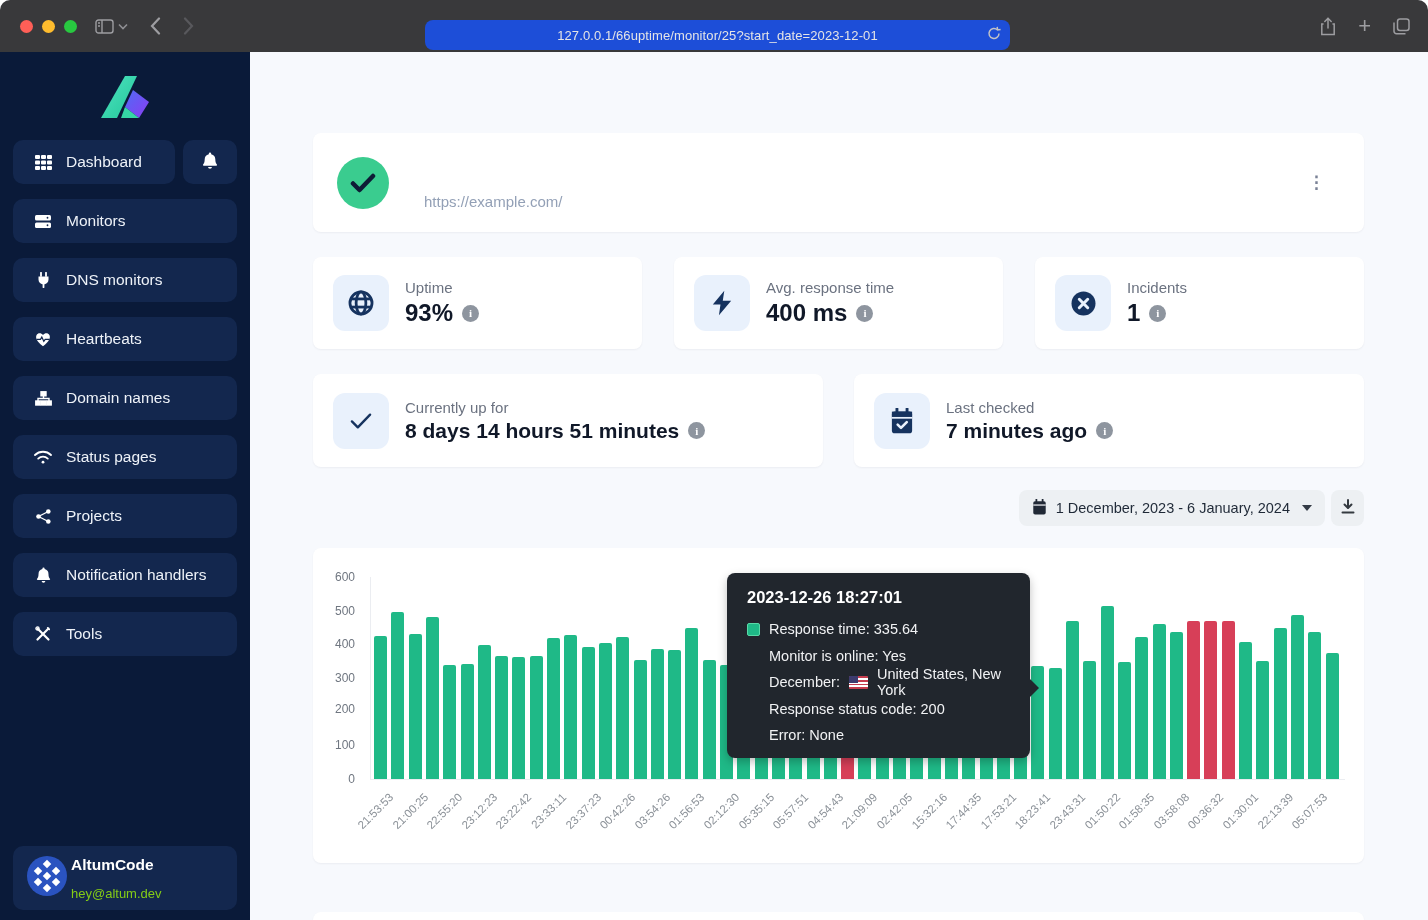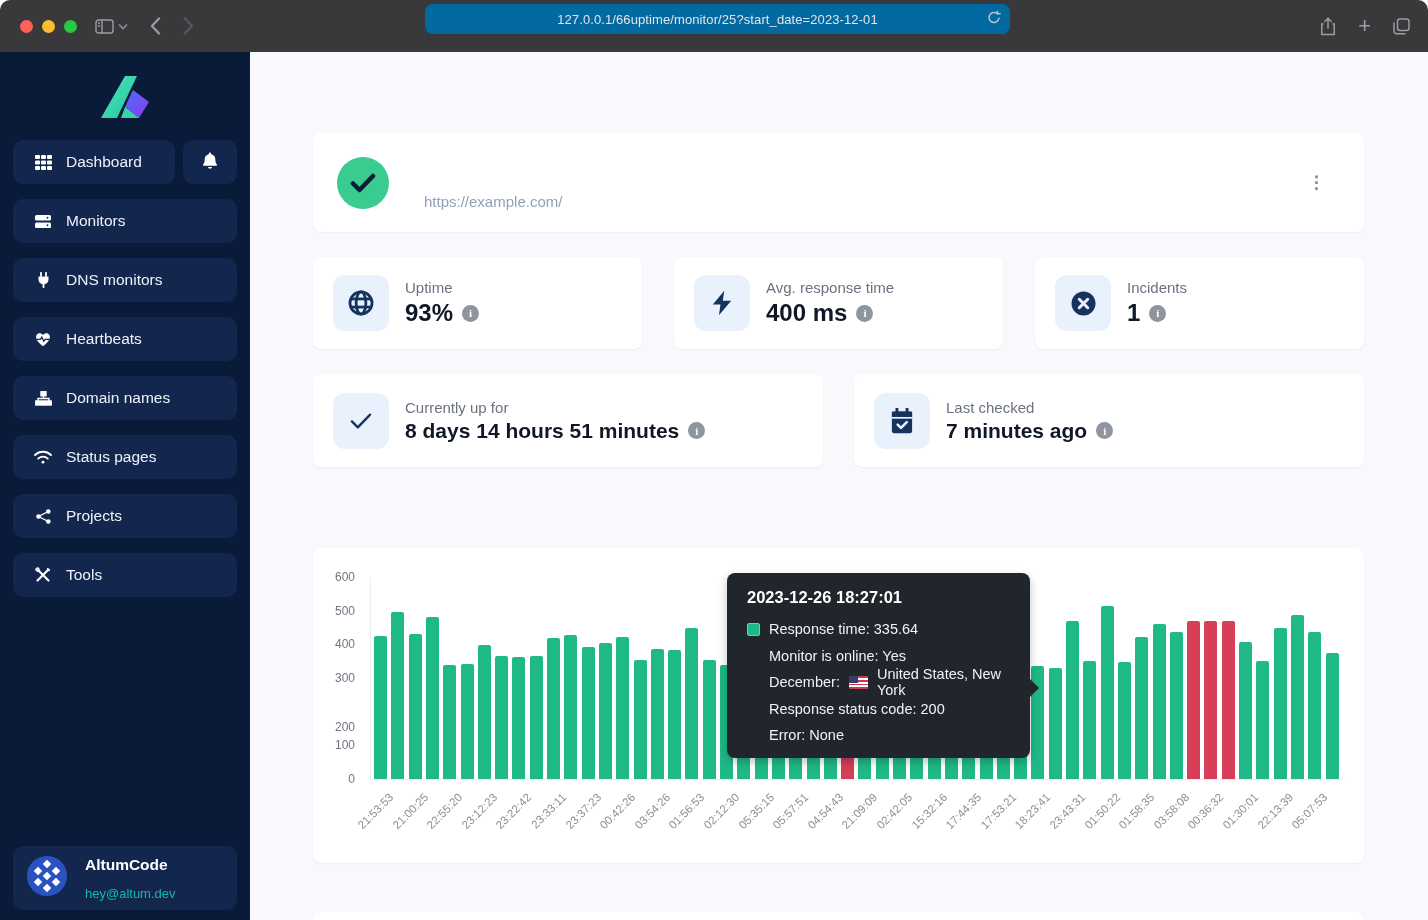--- a/index.html
+++ b/index.html
@@ -10,37 +10,37 @@
   
   .chrome { height:52px; background:#39393b; display:flex; align-items:center; position:relative; }
   .traffic { display:flex; gap:9px; margin-left:20px; }
   .light { width:13px; height:13px; border-radius:50%; }
   .light.red { background:#ff5f57; } .light.yellow { background:#febc2e; } .light.green { background:#28c840; }
   .chrome-icon { color:#9d9da1; display:flex; align-items:center; justify-content:center; }
   .sidebar-toggle { margin-left:18px; }
   .tiny-caret { margin-left:4px; color:#8e8e92; }
   .nav-arrow { margin-left:22px; }
   .nav-arrow.disabled { color:#58585c; }
-  .urlbar { position:absolute; left:425px; top:4px; width:585px; height:30px; background:#0369a1; border-radius:8px; display:flex; align-items:center; justify-content:center; }
+  .urlbar { position:absolute; left:425px; top:20px; width:585px; height:30px; background:#1d4ed8; border-radius:8px; display:flex; align-items:center; justify-content:center; }
   .urlbar .url-text { color:#e4e4e6; font-size:13px; letter-spacing:.1px; }
   .urlbar .reload { position:absolute; right:9px; color:#c2c2c6; }
   .chrome-right { position:absolute; right:18px; top:0; height:52px; display:flex; align-items:center; gap:22px; color:#bdbdc1; }
 
   .app { display:flex; height:868px; }
 
   
   .sidebar { width:250px; background:#0a1a39; padding:14px 13px 10px; position:relative; flex:0 0 250px; }
   .logo-wrap { display:flex; justify-content:center; padding:8px 0 20px; }
   .nav-row { display:flex; gap:8px; margin-bottom:15px; }
   .nav-item { background:#13274e; border-radius:10px; height:44px; display:flex; align-items:center; padding-left:21px; gap:14px; color:#eef2f8; font-size:15.5px; cursor:pointer; flex:1; }
   .nav-item .ic { width:18px; display:flex; justify-content:center; color:#fff; flex:0 0 18px; }
   .bell-btn { background:#13274e; border-radius:10px; width:54px; height:44px; display:flex; align-items:center; justify-content:center; color:#fff; flex:0 0 54px; }
-  .side-footer { position:absolute; left:13px; right:13px; bottom:10px; background:#13274e; border-radius:10px; height:64px; display:flex; align-items:center; padding:0 14px; gap:18px; }
+  .side-footer { position:absolute; left:13px; right:13px; bottom:10px; background:#13274e; border-radius:10px; height:64px; display:flex; align-items:center; padding:0 14px; gap:4px; }
   .side-footer .name { color:#fff; font-size:15.5px; font-weight:700; }
-  .side-footer .email { color:#14b8a6; font-size:13px; margin-top:12px; }
+  .side-footer .email { color:#84cc16; font-size:13px; margin-top:12px; }
 
   
   .main { flex:1; position:relative; background:#f7f9fd; overflow:hidden; }
   .crumb { position:absolute; top:100px; left:64px; font-size:14.5px; color:#6b7280; display:flex; align-items:center; gap:10px; }
   .crumb .sep { color:#9aa2ae; font-size:13px; }
   .crumb .current { color:#16213a; font-weight:600; }
 
   .hero { position:absolute; top:81px; left:63px; right:64px; height:99px; background:#0e1c36; border-radius:8px; display:flex; align-items:center; }
   .hero .status-circle { width:52px; height:52px; border-radius:50%; background:#3acc8f; margin-left:24px; display:flex; align-items:center; justify-content:center; }
   .hero .htext { margin-left:35px; }
@@ -270,20 +270,30 @@
                 <circle cx="12.3" cy="12.5" r="2.3"></circle>
                 <line x1="2.5" y1="7.5" x2="12.3" y2="2.5" stroke="currentColor" stroke-width="1.4"></line>
                 <line x1="2.5" y1="7.5" x2="12.3" y2="12.5" stroke="currentColor" stroke-width="1.4"></line>
               </svg>
         </span>
         <span>Projects</span>
       </div>
         </div>
 
 
+      <div class="nav-row">
+          <div class="nav-item">
+        <span class="ic">
+          <svg width="15" height="16" viewBox="0 0 16 17" fill="currentColor">
+                <path d="M8 0.5 a1.2 1.2 0 0 1 1.2 1.2 v0.5 a5.3 5.3 0 0 1 4.1 5.1 c0 3.2 0.9 4.4 1.6 5.2 a0.8 0.8 0 0 1 -0.6 1.3 H1.7 a0.8 0.8 0 0 1 -0.6 -1.3 c0.7 -0.8 1.6 -2 1.6 -5.2 a5.3 5.3 0 0 1 4.1 -5.1 v-0.5 A1.2 1.2 0 0 1 8 0.5 Z M8 16.8 a2 2 0 0 1 -2 -1.8 h4 a2 2 0 0 1 -2 1.8 Z"></path>
+              </svg>
+        </span>
+        <span>Notification handlers</span>
+      </div>
+        </div>
 
       <div class="nav-row">
           <div class="nav-item">
         <span class="ic">
           <svg width="16" height="16" viewBox="0 0 16 16" fill="none" stroke="currentColor" stroke-width="2.2" stroke-linecap="round">
                 <line x1="2.5" y1="2.5" x2="13.5" y2="13.5"></line>
                 <line x1="13.5" y1="2.5" x2="2.5" y2="13.5"></line>
                 <circle cx="2.5" cy="2.5" r="1.6" fill="none" stroke-width="1.3"></circle>
                 <line x1="12.5" y1="1.6" x2="14.4" y2="3.5" stroke-width="1.3"></line>
               </svg>
@@ -412,30 +422,52 @@
           <span>
             <div class="stat-label">Last checked</div>
             <div class="stat-value">
                 <span>7 minutes ago</span>
                 <span class="info-badge">i</span>
               </div>
           </span>
         </div>
       </div>
 
+      <div class="date-row">
+        <div class="date-btn">
+          <span>
+            <svg width="15" height="16" viewBox="0 0 16 18">
+                <path d="M4.5 0.5 v2 M11.5 0.5 v2" stroke="#212936" stroke-width="2" stroke-linecap="round"></path>
+                <rect x="1" y="2.5" width="14" height="15" rx="2" fill="#212936"></rect>
+                <line x1="1" y1="6.8" x2="15" y2="6.8" stroke="#edf0f3" stroke-width="1.4"></line>
+              </svg>
+          </span>
+          <span>1 December, 2023 - 6 January, 2024</span>
+          <span class="caret-down"></span>
+        </div>
+        <div class="dl-btn">
+          <span>
+            <svg width="14" height="15" viewBox="0 0 14 15" fill="none" stroke="currentColor" stroke-width="2" stroke-linecap="round" stroke-linejoin="round">
+                <line x1="7" y1="1" x2="7" y2="8.5"></line>
+                <polyline points="3.5,5.5 7,9 10.5,5.5"></polyline>
+                <line x1="1.5" y1="13.5" x2="12.5" y2="13.5"></line>
+              </svg>
+          </span>
+        </div>
+      </div>
 
       <div class="card chart-card">
         <div class="chart-plot">
           <div class="axis-y"></div>
           <div class="axis-x"></div>
         <div class="ytick" style="left: 0px; top: 29px;">600</div>
             <div class="ytick" style="left: 0px; top: 62.6667px;">500</div>
             <div class="ytick" style="left: 0px; top: 96.3333px;">400</div>
             <div class="ytick" style="left: 0px; top: 130px;">300</div>
-            <div class="ytick" style="left: 0px; top: 179px;">200</div>
+            <div class="ytick" style="left: 0px; top: 161px;">200</div>
             <div class="ytick" style="left: 0px; top: 197.333px;">100</div>
             <div class="ytick" style="left: 0px; top: 231px;">0</div>
             <div class="bar" style="left: 61px; width: 13px; top: 87.9167px; height: 143.083px;"></div>
             <div class="xtick" style="left: 74px;">21:53:53</div>
             <div class="bar" style="left: 78.3px; width: 13px; top: 64.35px; height: 166.65px;"></div>
             <div class="bar" style="left: 95.6px; width: 13px; top: 86.2333px; height: 144.767px;"></div>
             <div class="xtick" style="left: 108.6px;">21:00:25</div>
             <div class="bar" style="left: 112.9px; width: 13px; top: 69.4px; height: 161.6px;"></div>
             <div class="bar" style="left: 130.2px; width: 13px; top: 116.533px; height: 114.467px;"></div>
             <div class="xtick" style="left: 143.2px;">22:55:20</div>

